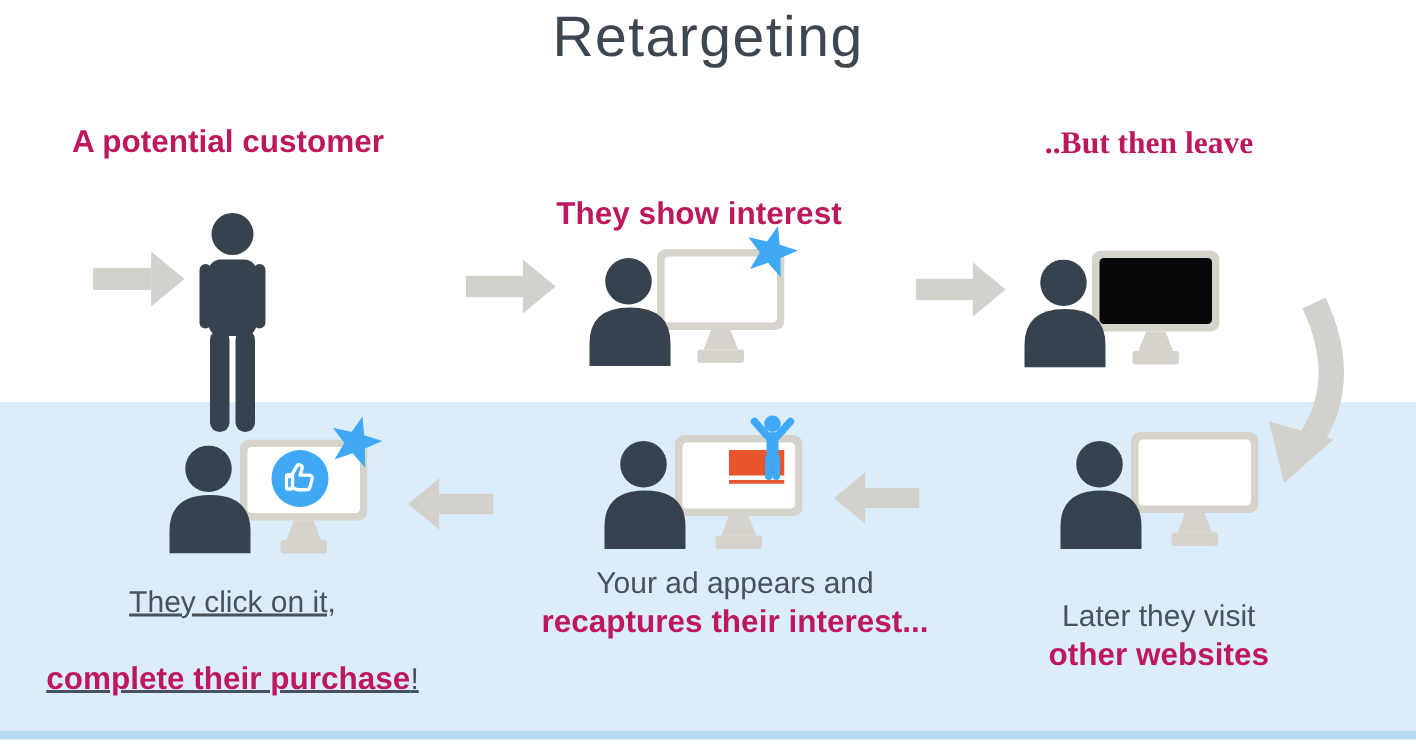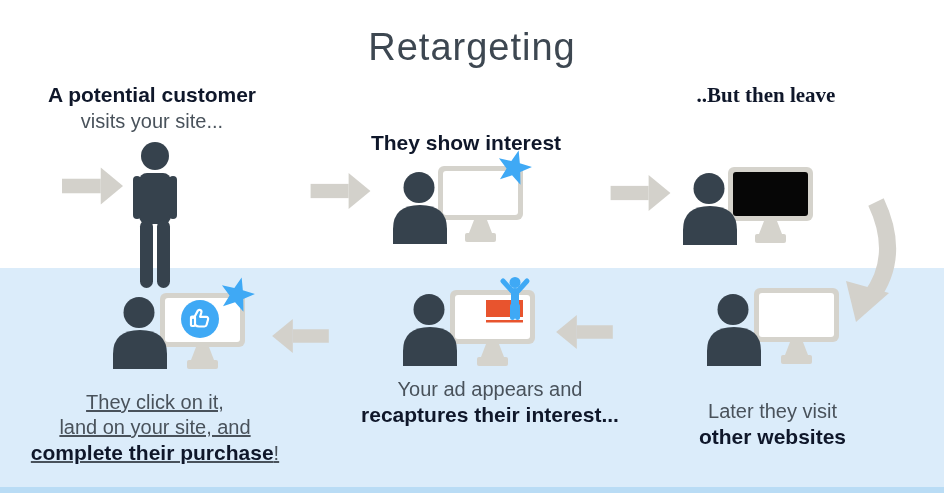--- a/index.html
+++ b/index.html
@@ -4,54 +4,53 @@
 <style>
   html,body{margin:0;padding:0;background:#fff;}
   .canvas{
     position:relative;width:944px;height:496px;background:#ffffff;
     overflow:hidden;font-family:"Liberation Sans",sans-serif;
   }
   .band{position:absolute;left:0;top:268px;width:944px;height:219px;background:#dbecfa;}
   .band-strip{position:absolute;left:0;top:487px;width:944px;height:6px;background:#b9dcf5;}
   .title{
     position:absolute;top:4px;left:0;width:944px;text-align:center;
-    font-size:38px;font-weight:300;color:#3d4751;letter-spacing:1px;margin-top:22px;
+    font-size:38px;font-weight:300;color:#3d4751;letter-spacing:1px;
   }
   .caption{position:absolute;text-align:center;color:#49525b;font-size:20px;line-height:26px;}
-  .caption .em{color:#0f172a;font-weight:bold;font-size:21px;}
+  .caption .em{color:#be185d;font-weight:bold;font-size:21px;}
   .caption.tight{line-height:25px;}
   .icon{position:absolute;}
   .group{position:absolute;}
   .group .icon{position:absolute;}
   .flip{transform:scaleX(-1);}
 </style>
 </head>
 <body>
 
 <div class="canvas">
 
   <div class="band"></div>
   <div class="band-strip"></div>
 
   <div class="title">Retargeting</div>
 
   <div class="caption" style="left:8px;top:82px;width:288px;">
     <span class="em">A potential customer</span><br>
-    <span>visits your site...</span>
   </div>
   <div class="caption" style="left:330px;top:82px;width:272px;margin-top:48px;">
     <span class="em">They show interest</span><br>
   </div>
   <div class="caption" style="left:640px;top:82px;width:252px;font-family:Liberation Serif, serif;">
     <span class="em">..But then leave</span><br>
   </div>
 
   <div class="caption tight" style="left:10px;top:390px;width:290px;text-decoration:underline;">
     <span>They click on it,</span><br>
-    <span>land on your site, and</span><br>
+    <br>
     <span class="em">complete their purchase</span><span>!</span>
   </div>
   <div class="caption" style="left:350px;top:376px;width:280px;">
     <span>Your ad appears and</span><br>
     <span class="em">recaptures their interest...</span>
   </div>
   <div class="caption" style="left:660px;top:398px;width:225px;">
     <span>Later they visit</span><br>
     <span class="em">other websites</span>
   </div>

